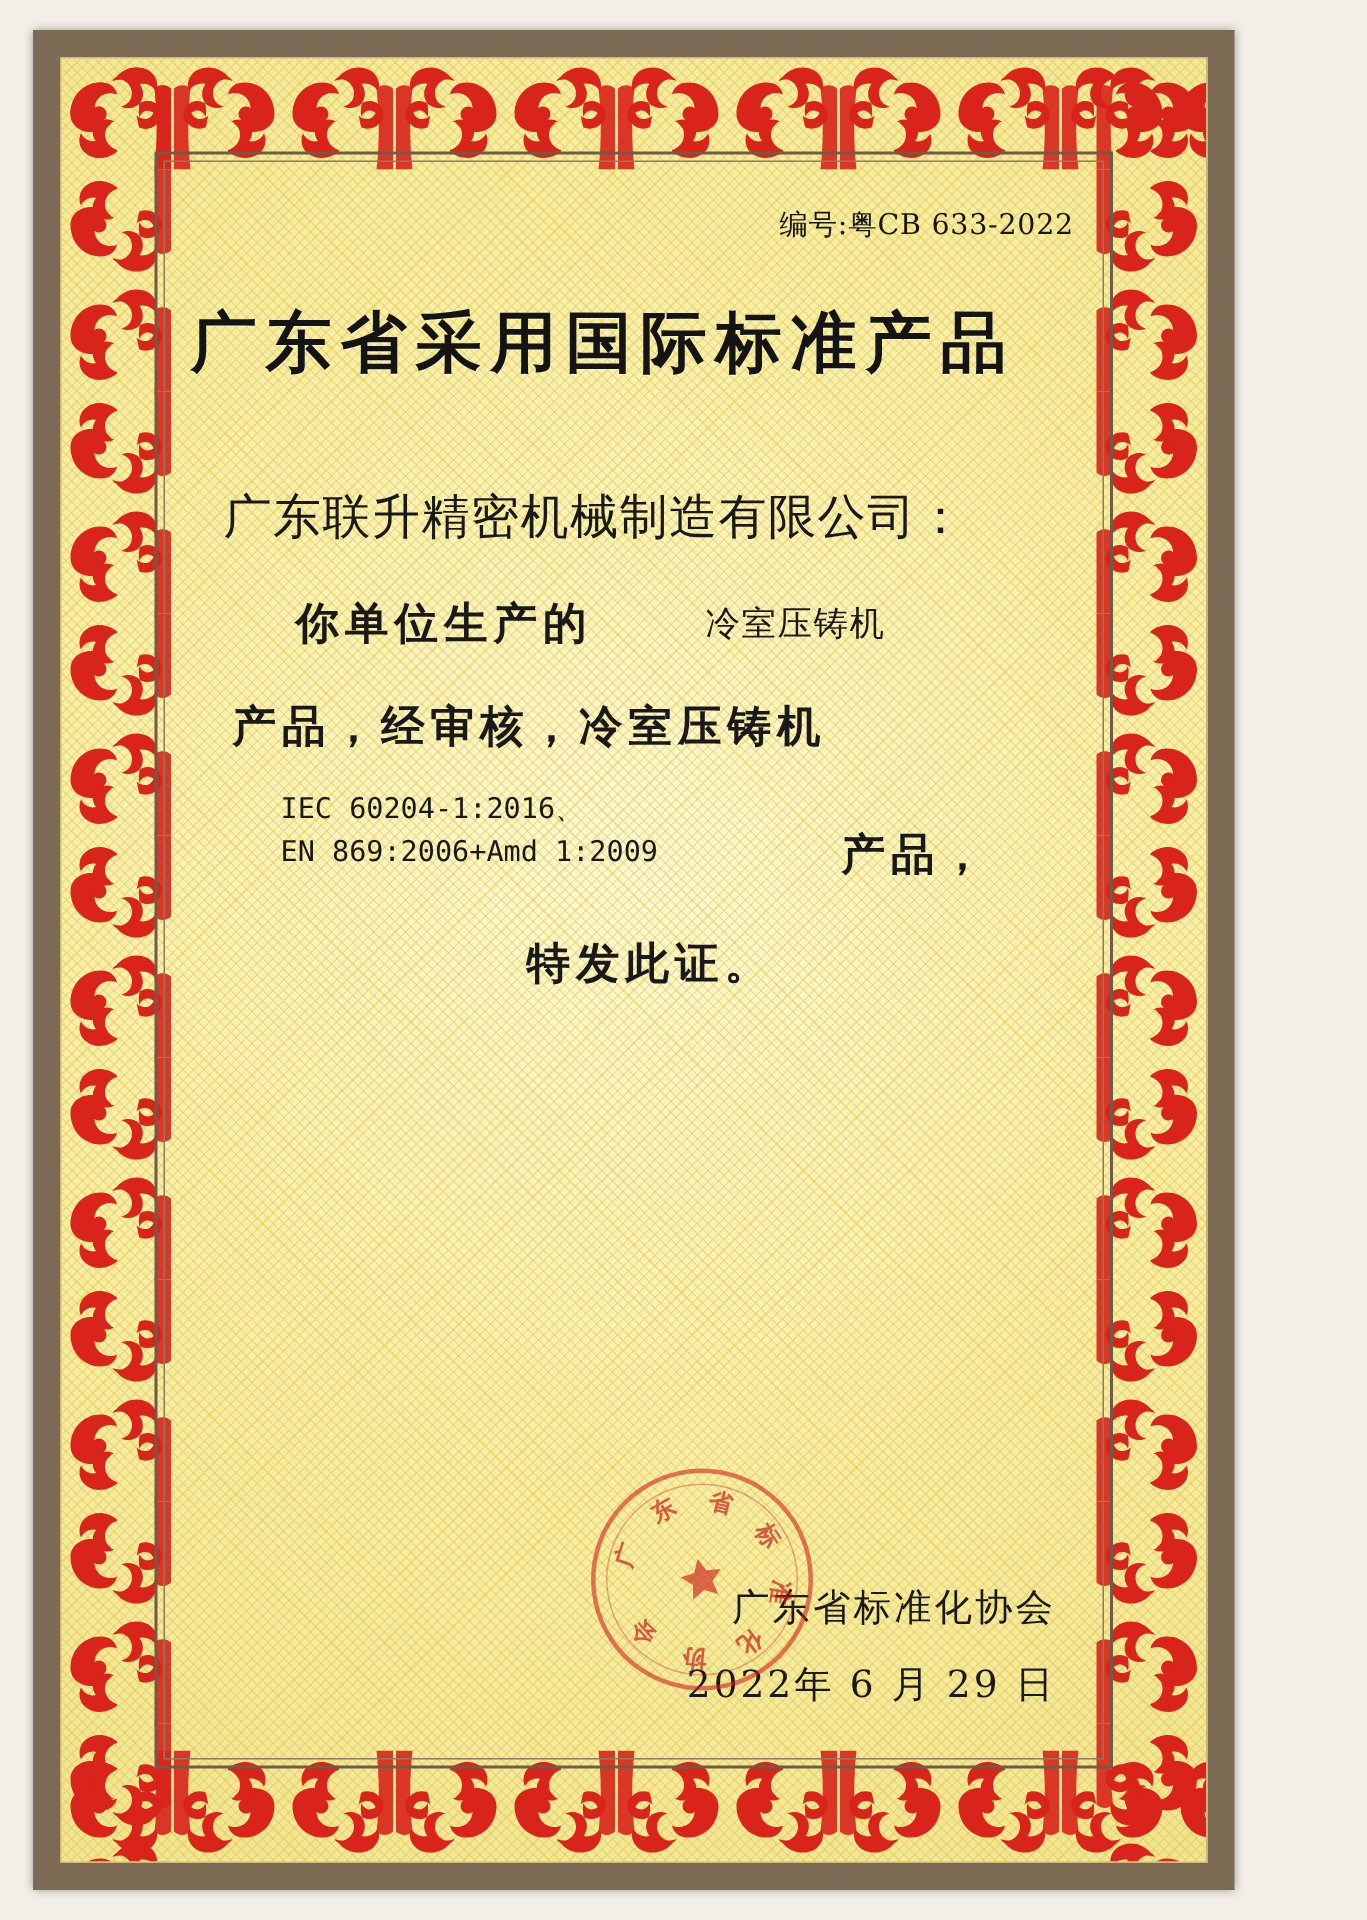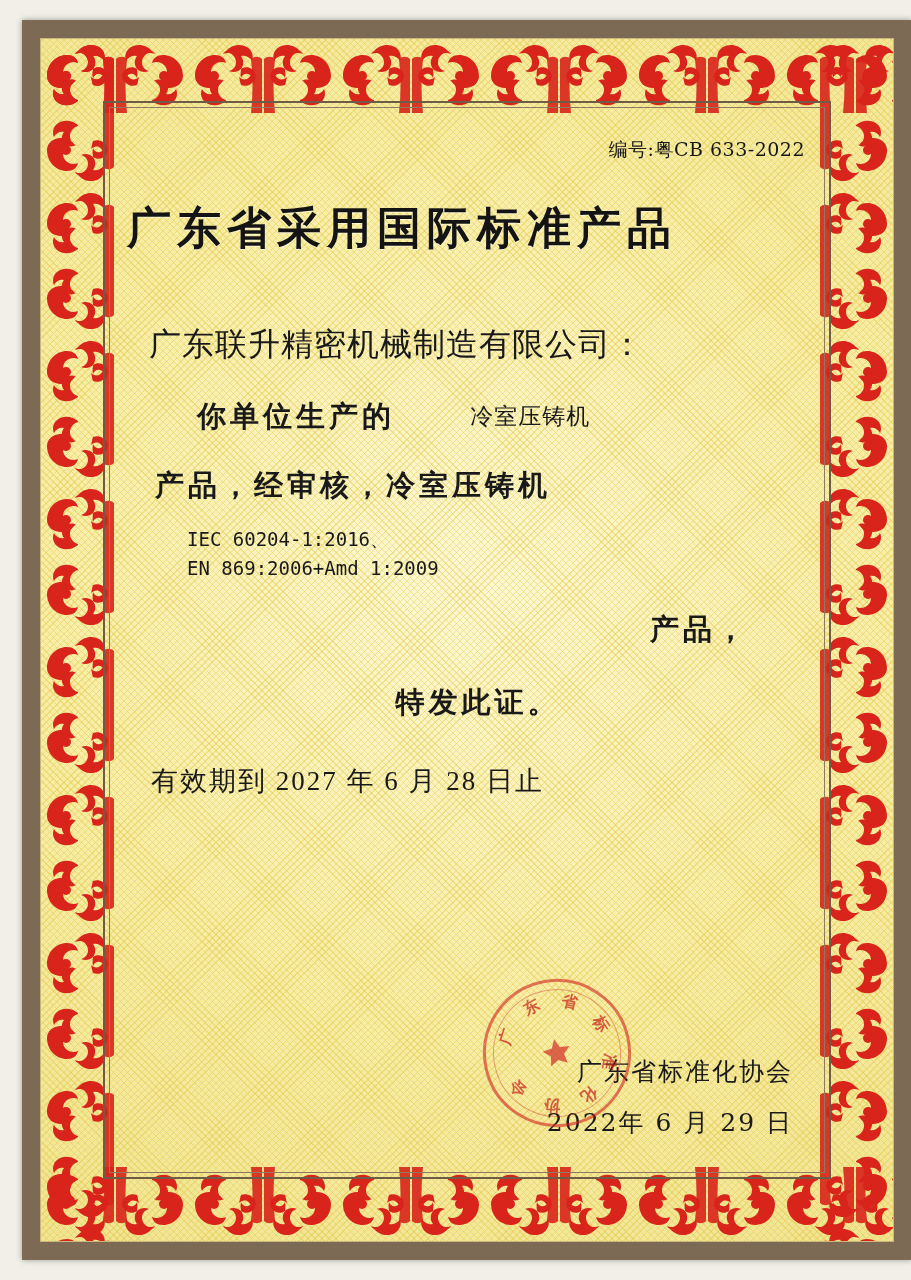--- a/index.html
+++ b/index.html
@@ -20,21 +20,21 @@
     width: 911px;
     height: 1280px;
     background: #f2efe9;
   }
 
   
   .cert-outer {
     position: absolute;
     left: 22px;
     top: 20px;
-    width: 890px;
+    width: 801px;
     height: 1240px;
     background: #7d6a54;
     box-shadow: 0 0 6px rgba(0,0,0,0.35);
     box-sizing: border-box;
     padding: 18px;
   }
 
   
   .cert-field {
     position: relative;
@@ -180,21 +180,20 @@
     padding-left: 28px;
     letter-spacing: 4px;
     font-size: 29px;
     font-weight: 600;
   }
 
   .std-row {
     margin-top: 12px;
     display: flex;
     align-items: flex-start;
-    flex-direction: column;
   }
   .std-list {
     padding-left: 60px;
     font-family: "DejaVu Sans Mono", monospace;
     font-size: 19px;
     line-height: 1.55;
     letter-spacing: 0px;
     white-space: nowrap;
   }
   .std-tail {
@@ -1034,21 +1033,20 @@
           <div class="std-row">
             <div class="std-list">
               <div>IEC 60204-1:2016、</div>
               <div>EN 869:2006+Amd 1:2009</div>
             </div>
             <div class="std-tail">产品，</div>
           </div>
 
           <div class="line-issue">特发此证。</div>
 
-          <div class="line-valid num">有效期到 2027 年 6 月 28 日止</div>
 
         </div>
 
         <div class="sign-area">
           <div class="issuer">广东省标准化协会</div>
           <div class="issue-date">2022年 6 月 29 日</div>
         </div>
 
         <div class="seal">
           <div class="seal-text" id="seal-ring">

